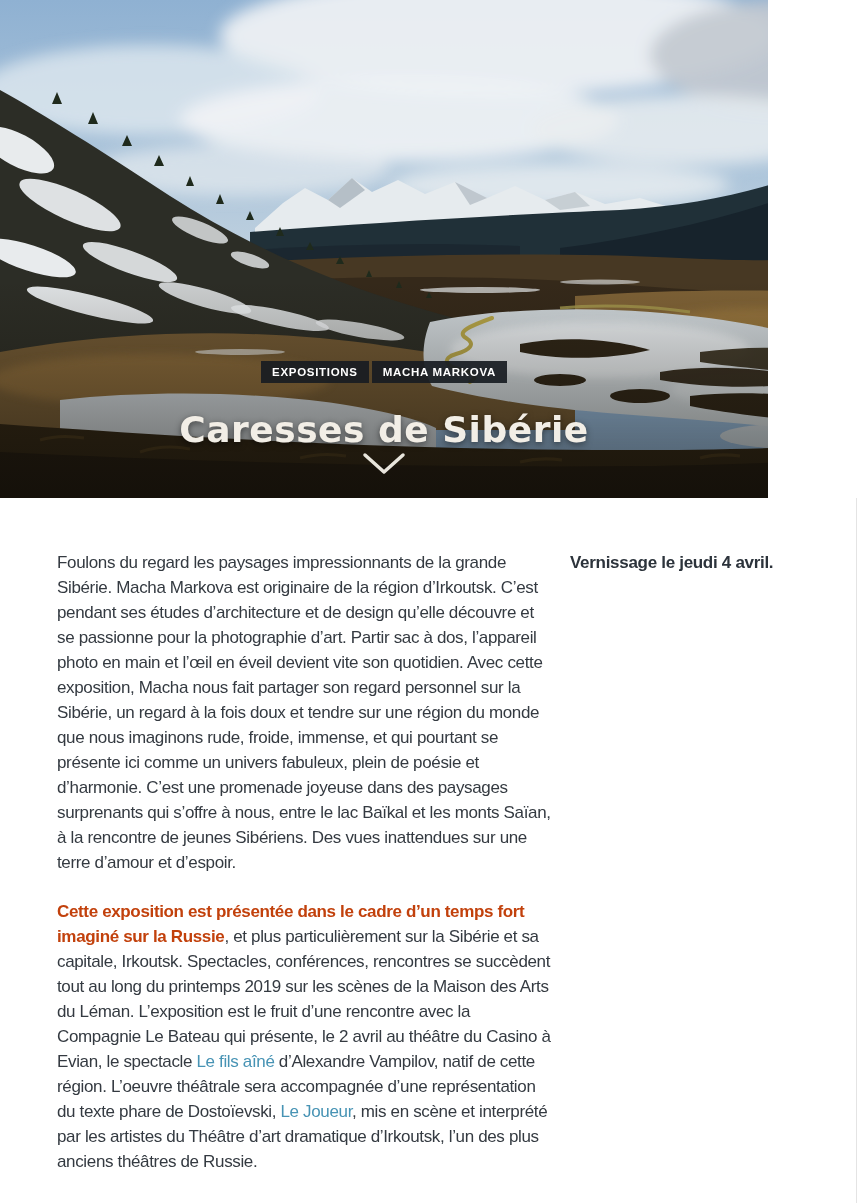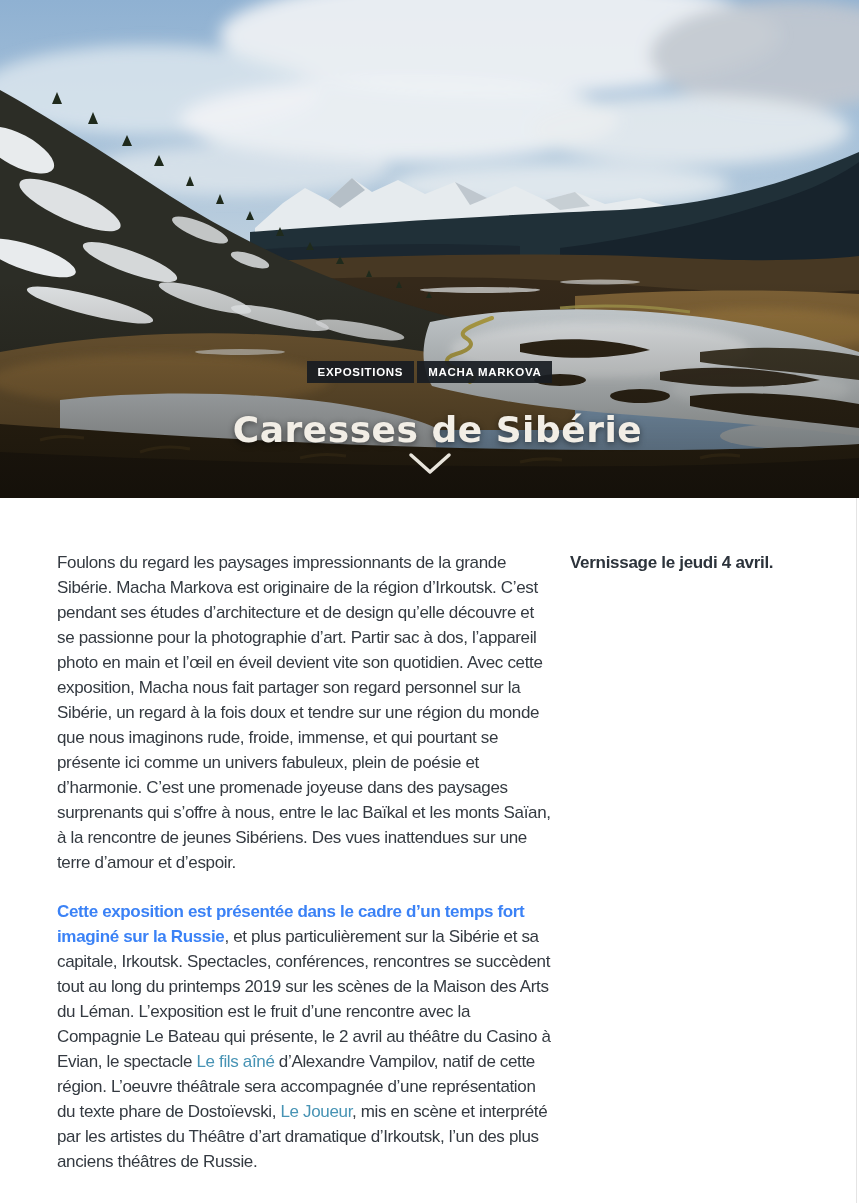--- a/index.html
+++ b/index.html
@@ -3,36 +3,36 @@
 <meta charset="utf-8">
 <style>
   html,body { margin:0; padding:0; background:#ffffff; }
   .page {
     position:relative; width:859px; height:1203px; margin:0 auto;
     background:#ffffff; overflow:hidden;
     font-family:"Liberation Sans", sans-serif;
   }
 
   
-  .hero { position:relative; width:859px; height:498px; overflow:hidden; background:#8fb1d2; }
+  .hero { position:relative; width:768px; height:498px; overflow:hidden; background:#8fb1d2; }
   .hero svg.landscape { display:block; width:859px; height:498px; }
 
   .hero-tags {
     position:absolute; top:361px; left:0; right:0;
     display:flex; justify-content:center; gap:3px; z-index:3;
   }
   .tag {
     background:rgba(24,28,34,0.92); color:#ffffff;
     font-size:11.5px; font-weight:700; letter-spacing:0.7px;
     padding:5px 11px 5px; text-transform:uppercase; cursor:pointer;
     font-family:"Liberation Sans", sans-serif;
   }
 
   .hero-title {
-    position:absolute; top:384px; left:8px; width:100%; text-align:center; z-index:3;
+    position:absolute; top:384px; left:0; width:100%; text-align:center; z-index:3;
     font-family:"DejaVu Sans", sans-serif; font-weight:800;
     font-size:36px; line-height:44px; letter-spacing:0.5px;
     color:#f2eee6; text-shadow:0 2px 6px rgba(0,0,0,0.5);
   }
 
   .hero-chevron {
     position:absolute; top:452px; left:50%; transform:translateX(-50%);
     z-index:3; cursor:pointer; background:none; border:none; padding:0;
   }
 
@@ -41,21 +41,21 @@
     position:relative; background:#ffffff;
     padding:52px 0 0 57px; display:flex; align-items:flex-start;
     min-height:653px;
     border-radius:6px;
   }
   .article { width:494px; flex:0 0 494px; }
   .article p {
     margin:0 0 24px; font-size:17px; line-height:25px;
     letter-spacing:-0.35px; color:#343a41; font-stretch:semi-condensed;
   }
-  .article strong { font-weight:700; color:#3b82f6; }
+  .article strong { font-weight:700; color:#c2410c; }
   .inline-link { color:#4793b4; text-decoration:none; cursor:pointer; }
 
   .aside {
     margin-left:19px; width:250px;
     font-weight:700; font-size:17px; line-height:25px;
     letter-spacing:-0.3px; color:#2c333b; font-stretch:semi-condensed;
   }
   .aside p { margin:0; }
 
   .hairline { position:absolute; top:0; right:2px; bottom:0; width:1px; background:#e4e4e4; }

